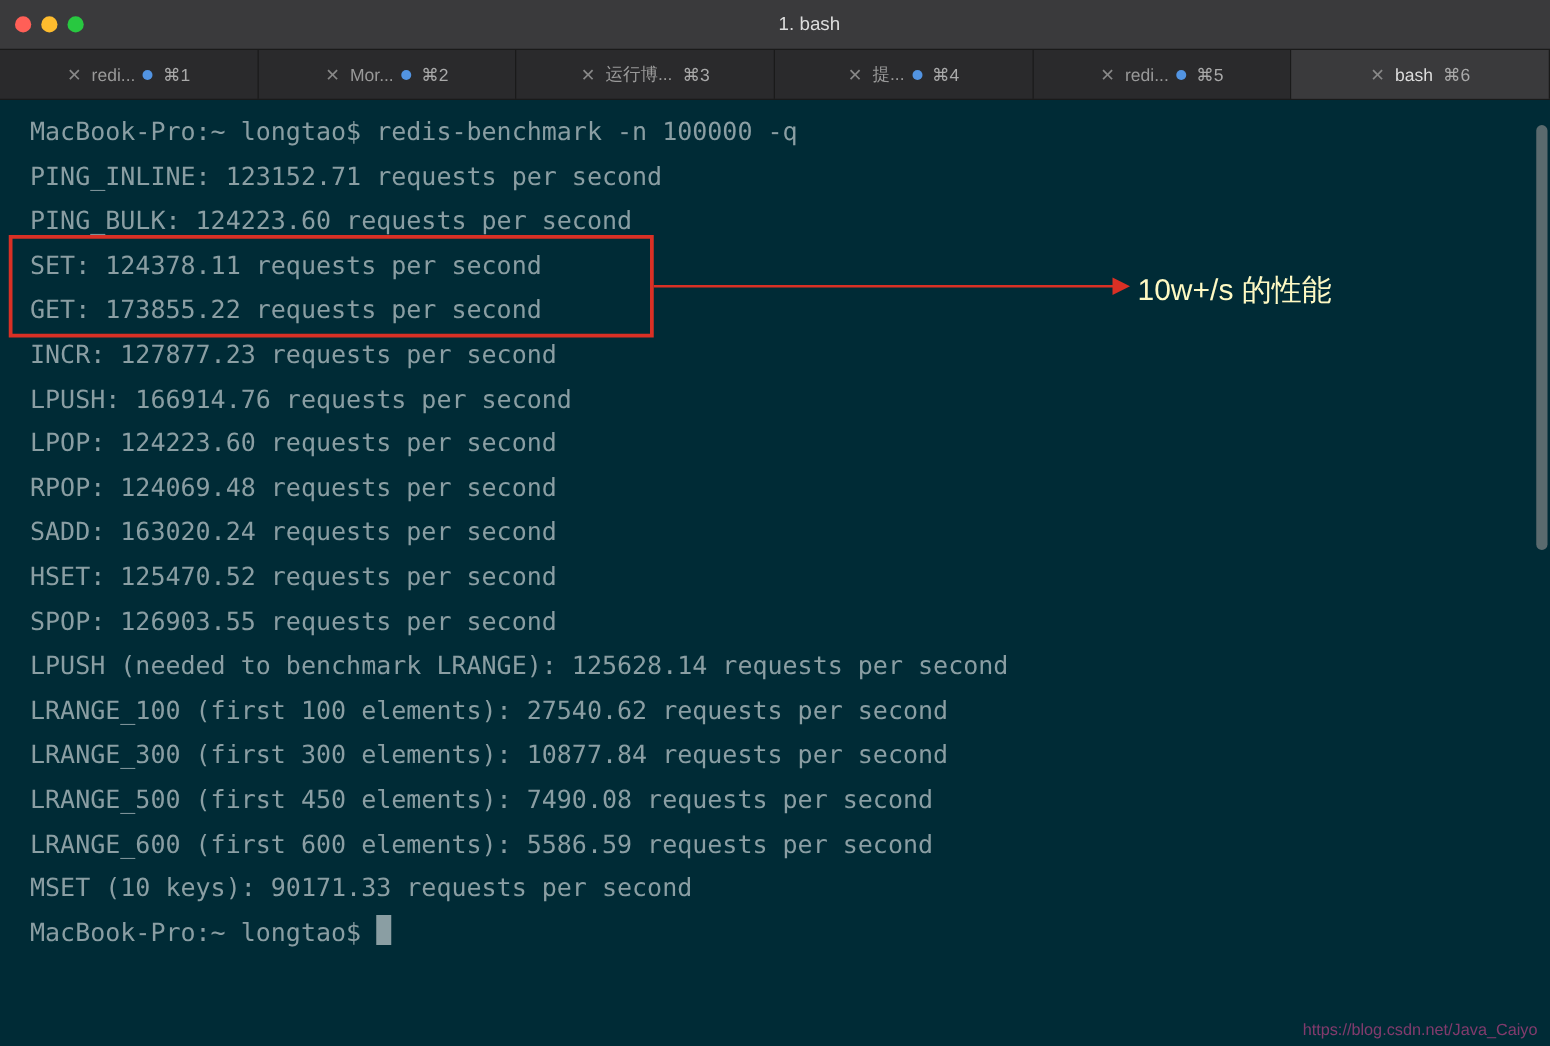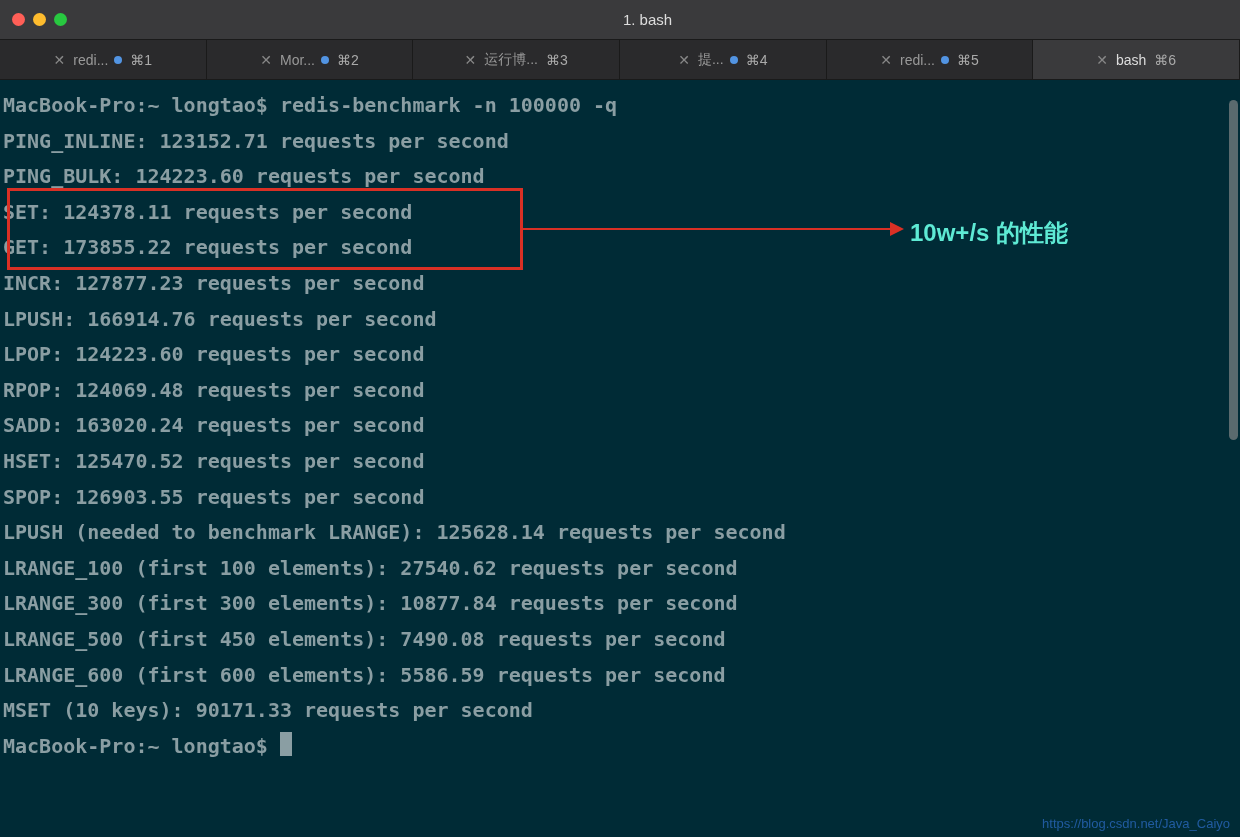--- a/index.html
+++ b/index.html
@@ -81,26 +81,25 @@
       height: 8px;
       background: #5294e2;
       border-radius: 50%;
     }
     .tab-shortcut {
       color: #aaa;
       font-size: 14px;
       margin-left: 2px;
     }
     .terminal {
-      padding: 8px 3px;
+      padding: 8px 24px;
       font-size: 20px;
       line-height: 1.78;
       color: #8a9ea3;
       position: relative;
-      font-weight: bold;
     }
     .line {
       white-space: pre;
     }
     .highlight-box {
       position: absolute;
       border: 3px solid #d93025;
       top: 108px;
       left: 7px;
       width: 516px;
@@ -124,38 +123,38 @@
       height: 0;
       border-left: 14px solid #d93025;
       border-top: 7px solid transparent;
       border-bottom: 7px solid transparent;
       pointer-events: none;
     }
     .annotation {
       position: absolute;
       top: 132px;
       left: 910px;
-      color: #5eead4;
+      color: #fef9c3;
       font-size: 24px;
       font-family: -apple-system, "PingFang SC", sans-serif;
       pointer-events: none;
     }
     .cursor-block {
       display: inline-block;
       width: 12px;
       height: 24px;
       background: #8a9ea3;
       vertical-align: text-bottom;
       margin-bottom: 2px;
     }
     .watermark {
       position: absolute;
       bottom: 6px;
       right: 10px;
-      color: #3b82f6;
+      color: #ec4899;
       font-size: 13px;
       font-family: -apple-system, sans-serif;
       opacity: 0.55;
     }
     .scrollbar {
       position: absolute;
       right: 2px;
       top: 100px;
       width: 9px;
       height: 340px;

